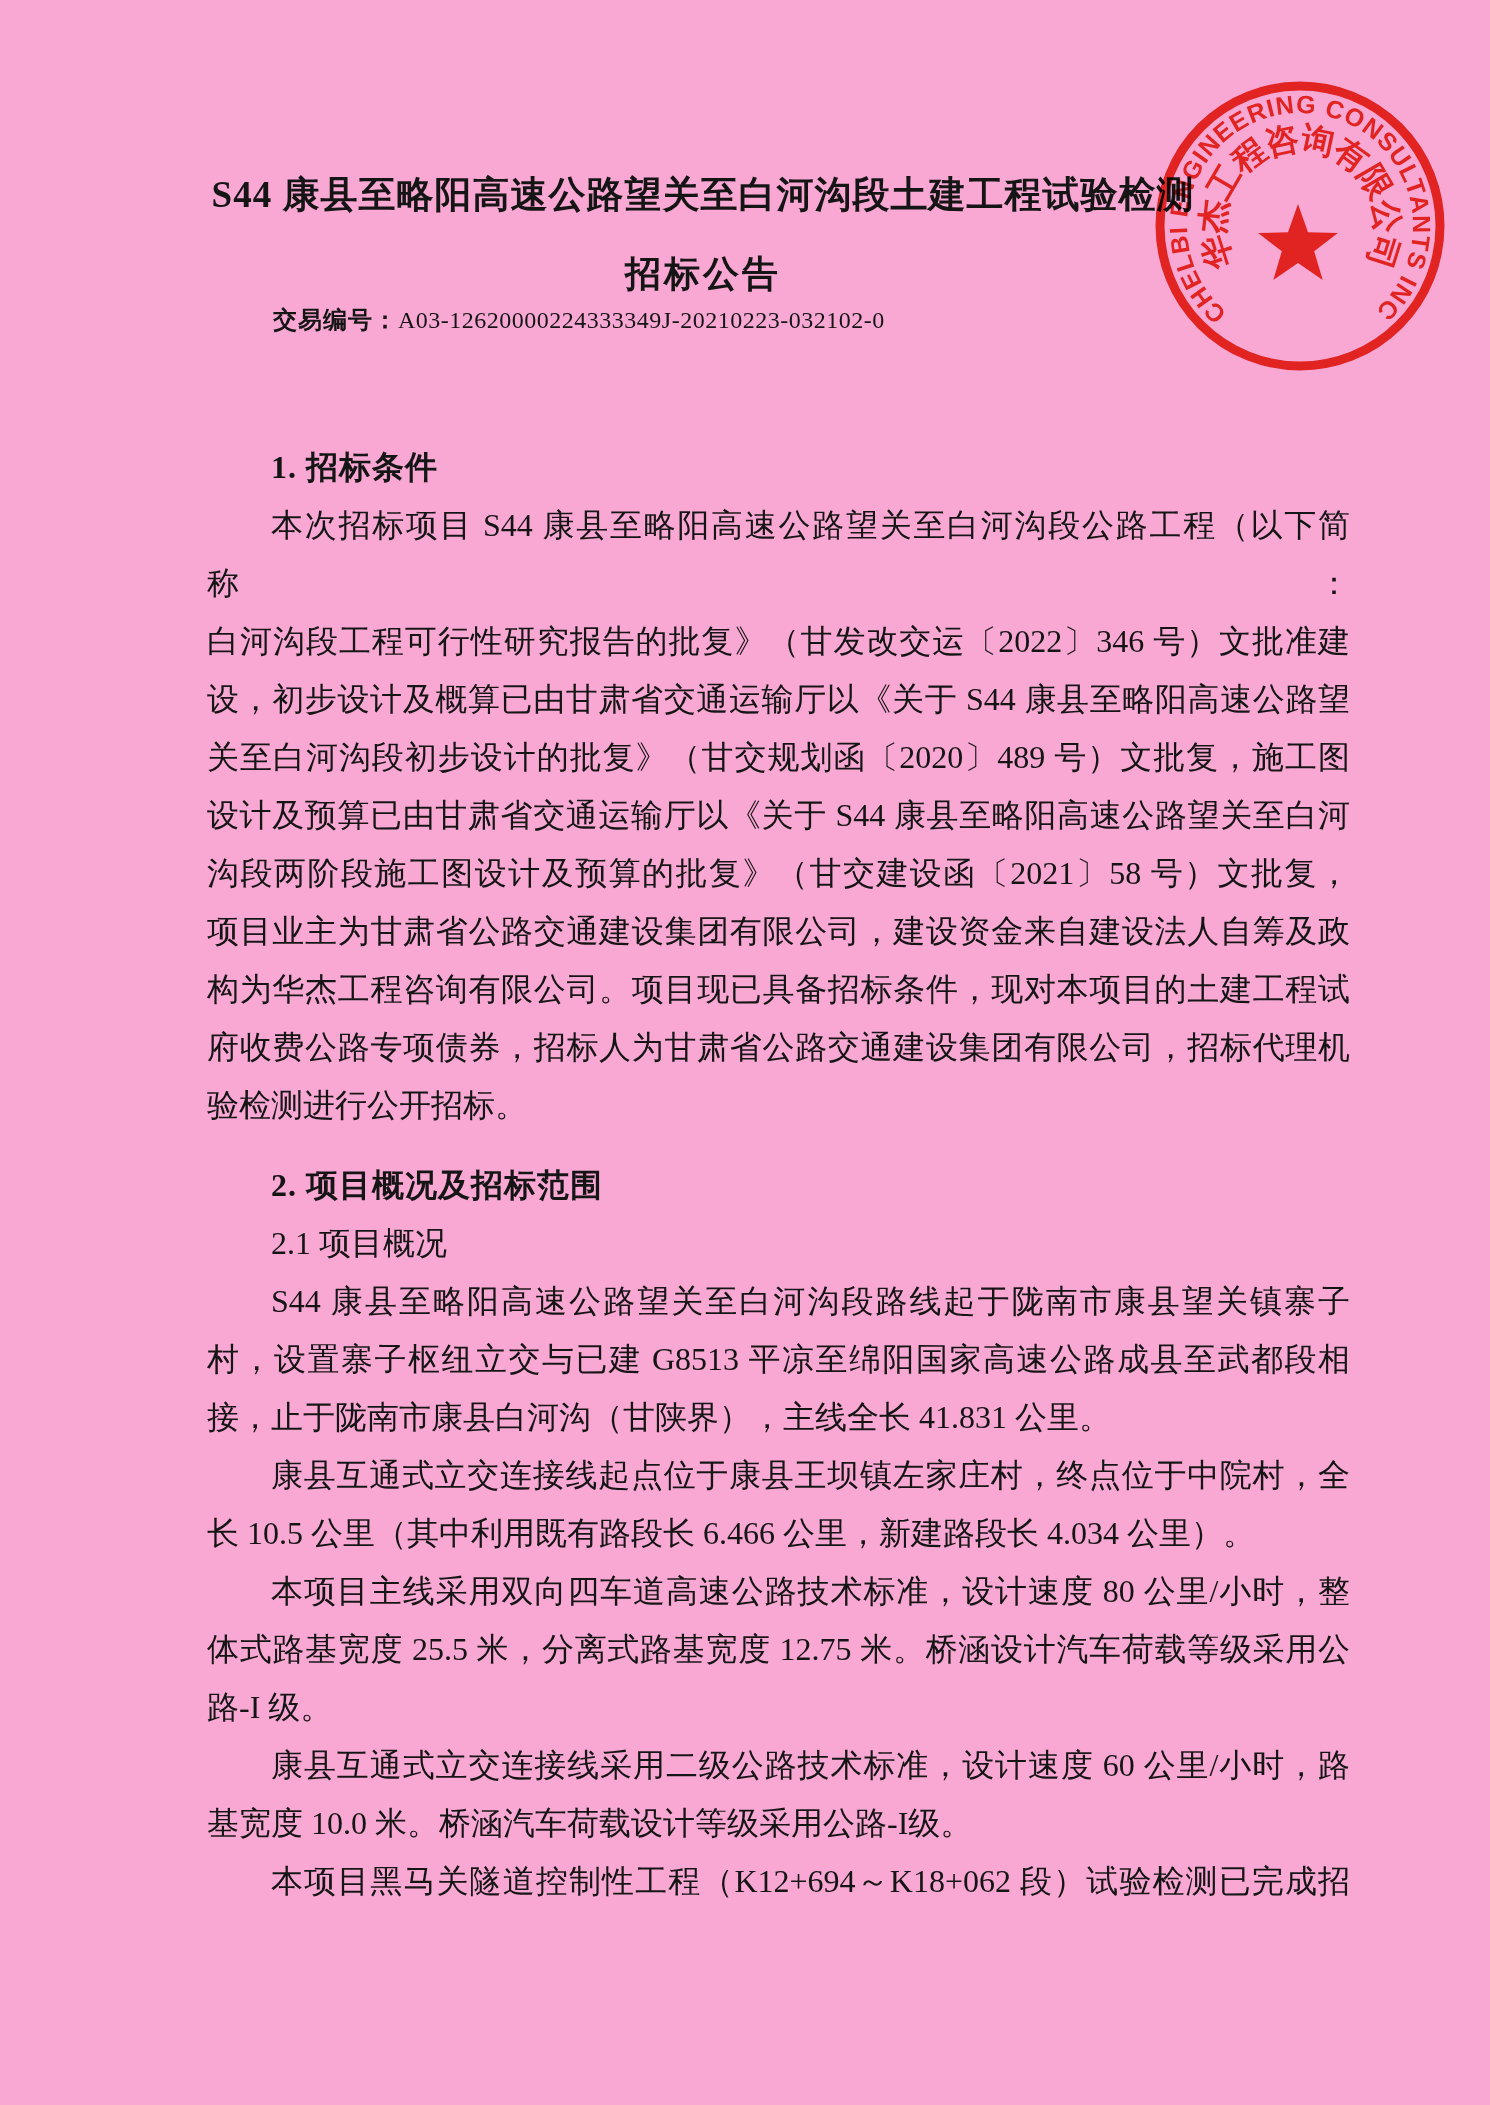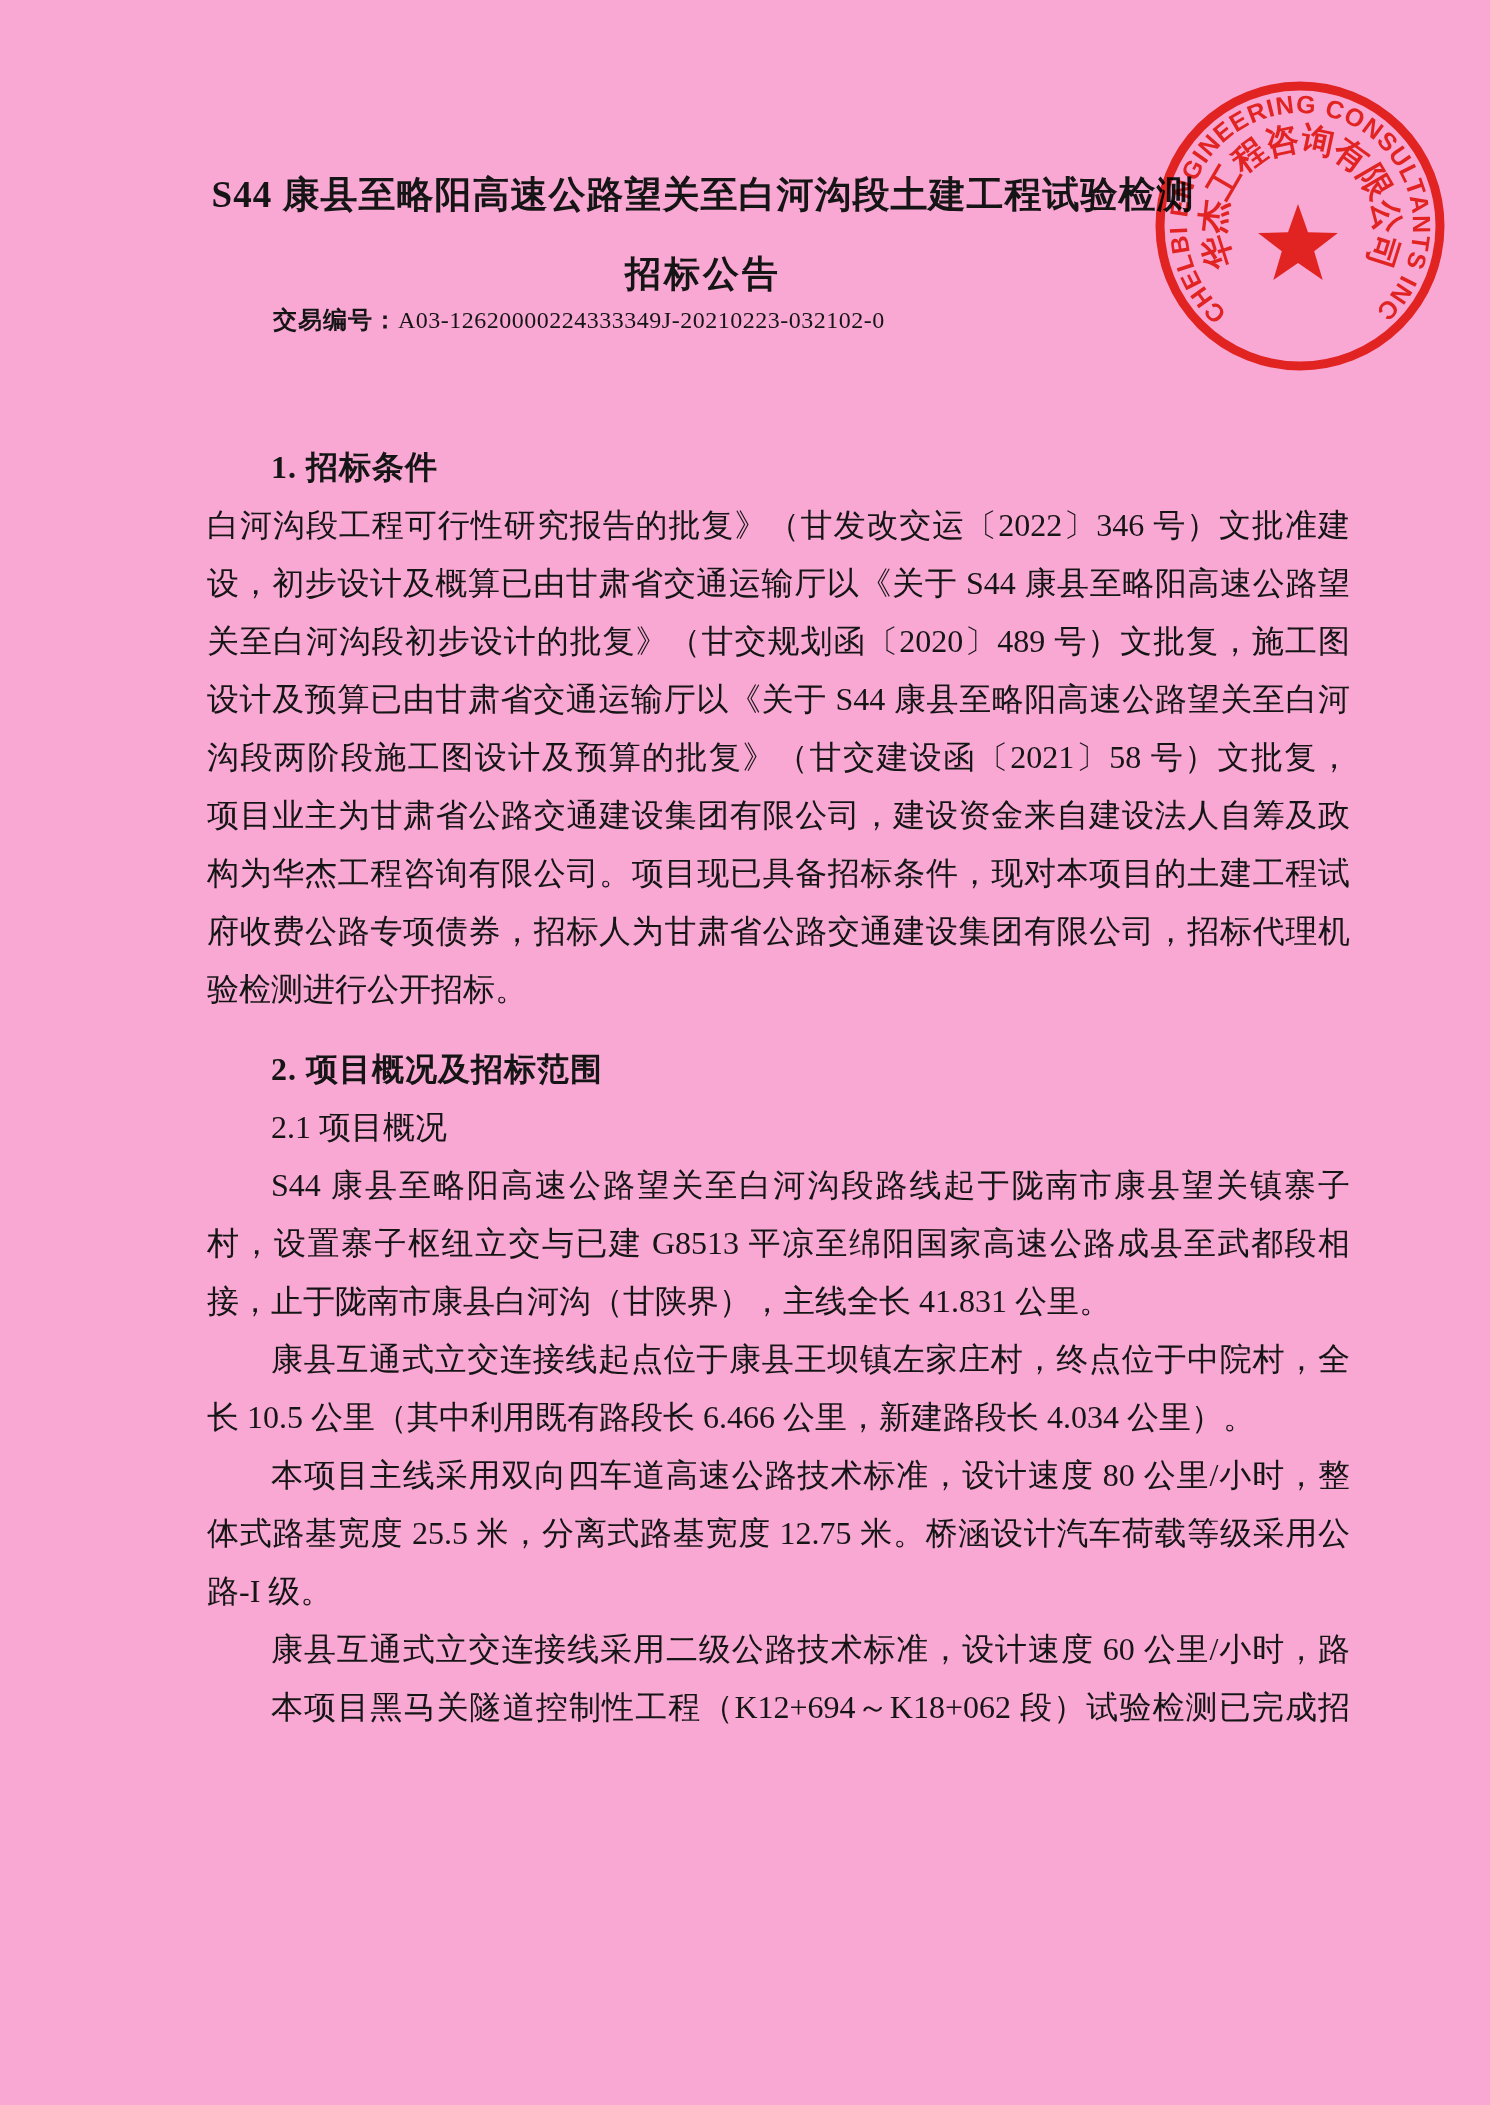--- a/index.html
+++ b/index.html
@@ -52,20 +52,21 @@
 
   <div class="title title-1">S44 康县至略阳高速公路望关至白河沟段土建工程试验检测</div>
   <div class="title title-2">招标公告</div>
 
   <div class="meta meta-1"><span class="mlabel">交易编号：</span><span class="mvalue">A03-12620000224333349J-20210223-032102-0</span></div>
 
 
   <div class="doc-body">
     <div class="ln h1">1. 招标条件</div>
 
+    <div class="ln fill ind">本次招标项目 S44 康县至略阳高速公路望关至白河沟段公路工程（以下简称：</div>
     <div class="ln fill">白河沟段工程可行性研究报告的批复》（甘发改交运〔2022〕346 号）文批准建</div>
     <div class="ln fill">设，初步设计及概算已由甘肃省交通运输厅以《关于 S44 康县至略阳高速公路望</div>
     <div class="ln fill">关至白河沟段初步设计的批复》（甘交规划函〔2020〕489 号）文批复，施工图</div>
     <div class="ln fill">设计及预算已由甘肃省交通运输厅以《关于 S44 康县至略阳高速公路望关至白河</div>
     <div class="ln fill">沟段两阶段施工图设计及预算的批复》（甘交建设函〔2021〕58 号）文批复，</div>
     <div class="ln fill">项目业主为甘肃省公路交通建设集团有限公司，建设资金来自建设法人自筹及政</div>
     <div class="ln fill">构为华杰工程咨询有限公司。项目现已具备招标条件，现对本项目的土建工程试</div>
     <div class="ln fill">府收费公路专项债券，招标人为甘肃省公路交通建设集团有限公司，招标代理机</div>
     <div class="ln">验检测进行公开招标。</div>
 
@@ -77,20 +78,21 @@
     <div class="ln">接，止于陇南市康县白河沟（甘陕界），主线全长 41.831 公里。</div>
 
     <div class="ln fill ind">康县互通式立交连接线起点位于康县王坝镇左家庄村，终点位于中院村，全</div>
     <div class="ln">长 10.5 公里（其中利用既有路段长 6.466 公里，新建路段长 4.034 公里）。</div>
 
     <div class="ln fill ind">本项目主线采用双向四车道高速公路技术标准，设计速度 80 公里/小时，整</div>
     <div class="ln fill">体式路基宽度 25.5 米，分离式路基宽度 12.75 米。桥涵设计汽车荷载等级采用公</div>
     <div class="ln">路-I 级。</div>
 
     <div class="ln fill ind">康县互通式立交连接线采用二级公路技术标准，设计速度 60 公里/小时，路</div>
+    <div class="ln">基宽度 10.0 米。桥涵汽车荷载设计等级采用公路-I级。</div>
 
     <div class="ln fill ind">本项目黑马关隧道控制性工程（K12+694～K18+062 段）试验检测已完成招</div>
   </div>
 
   <div class="stamp">
     <svg viewBox="0 0 300 300" xmlns="http://www.w3.org/2000/svg">
       <defs>
         <path id="arc-en" d="M 77.4 236.6 A 113 113 0 1 1 206.5 247.9" fill="none"></path>
         <path id="arc-cn" d="M 84.2 188 A 76 76 0 1 1 212.2 193.6" fill="none"></path>
       </defs>

